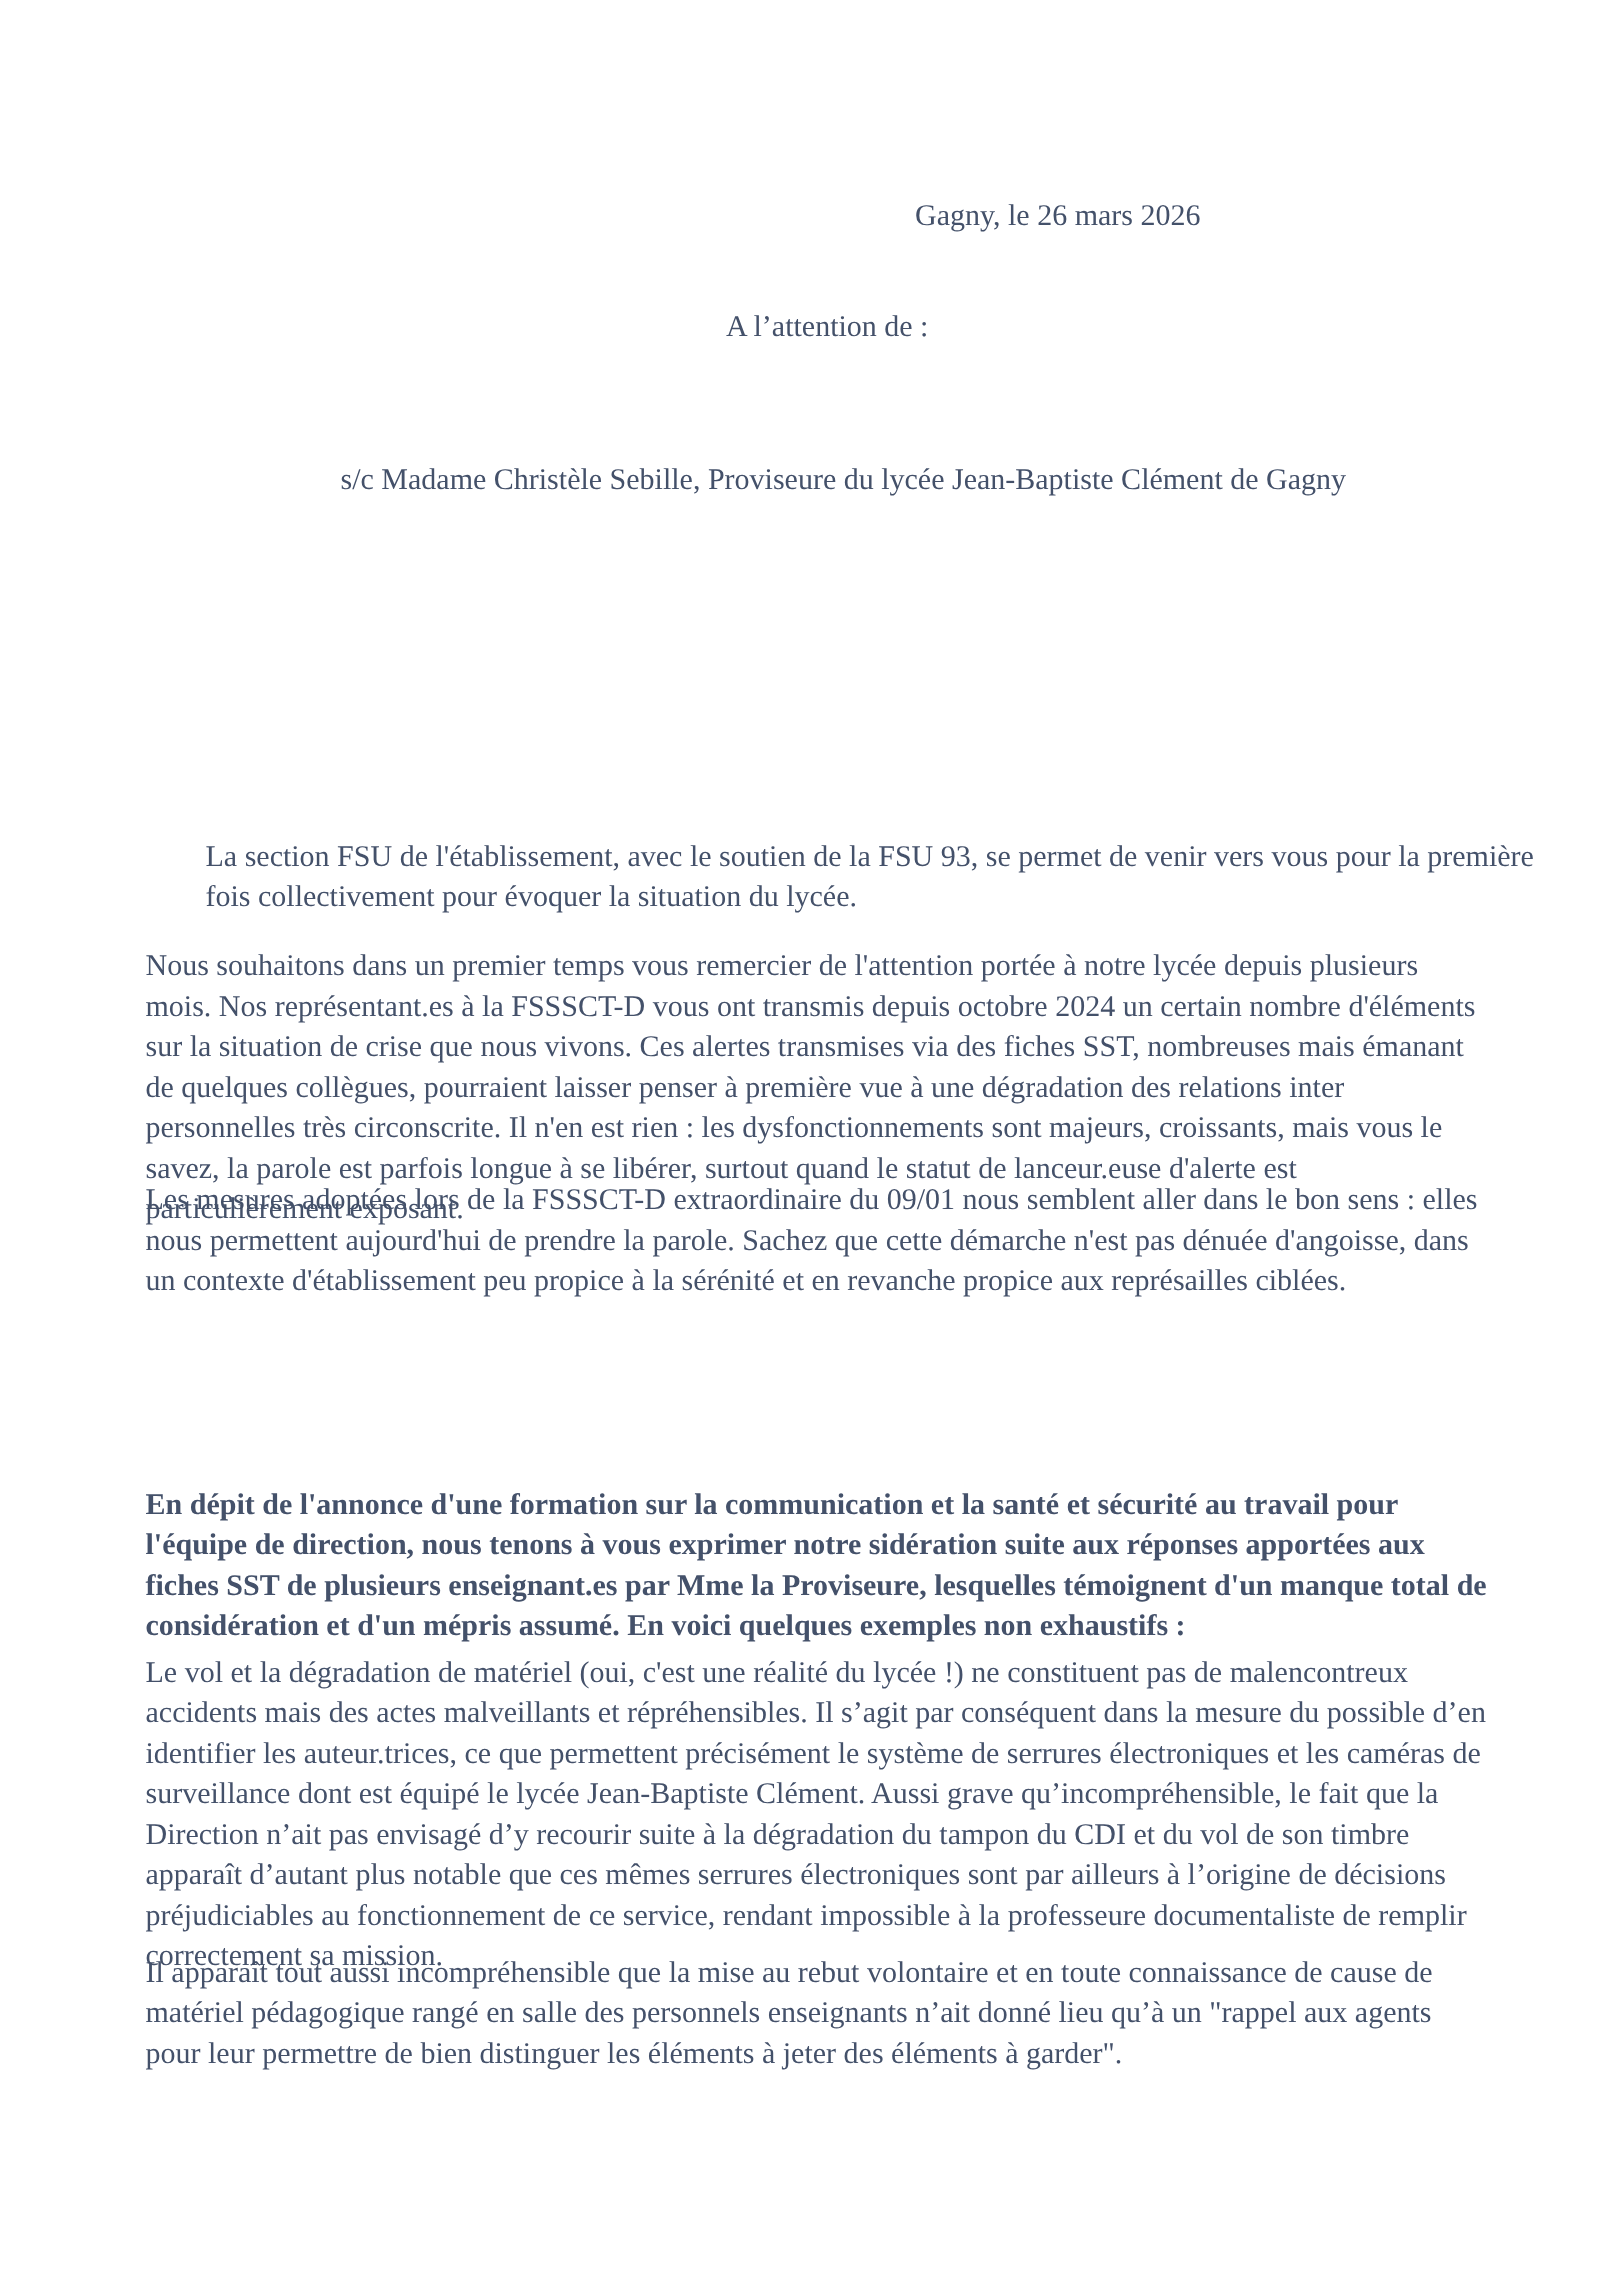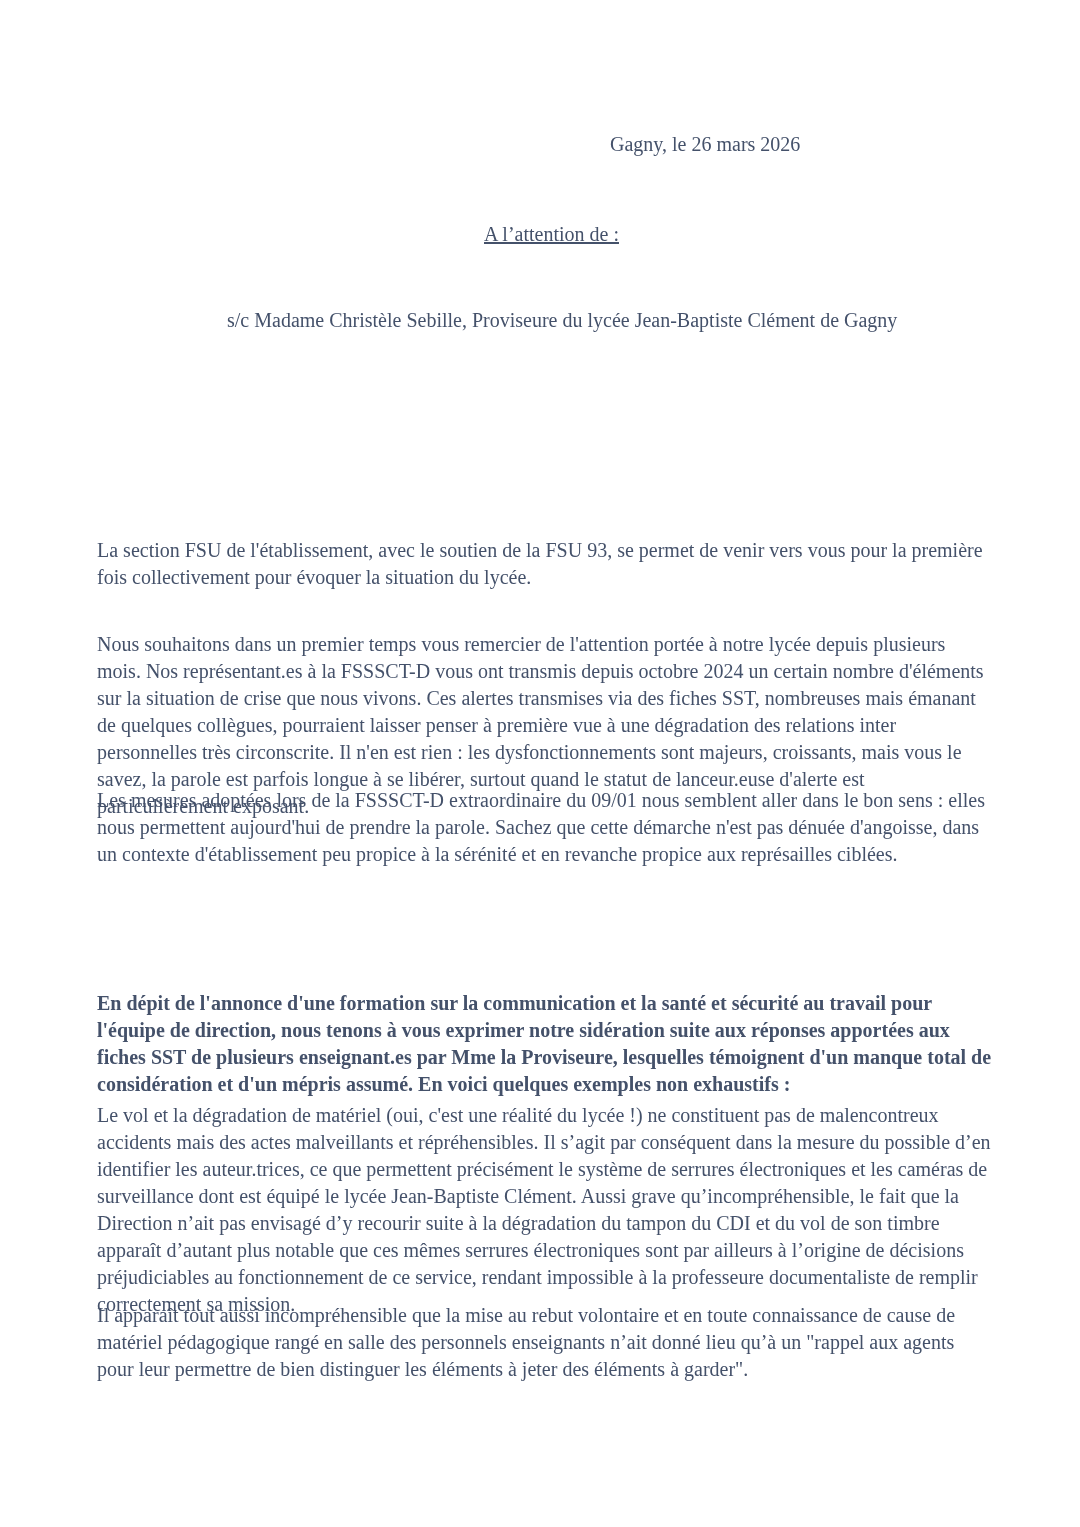--- a/index.html
+++ b/index.html
@@ -13,26 +13,26 @@
     height: 1527px;
     background: #ffffff;
     overflow: hidden;
     font-family: "Liberation Serif", "DejaVu Serif", serif;
     font-size: 20px;
     line-height: 27px;
     color: #44516a;
   }
   .abs { position: absolute; }
   .date-line    { left: 610px; top: 131px; white-space: nowrap; }
-  .attention    { left: 484px; top: 221px; white-space: nowrap; text-decoration: underline; }
+  .attention    { left: 484px; top: 205px; white-space: nowrap; }
   .recipients   { left: 227px; top: 307px; white-space: nowrap; }
   .subject      { left: 97px;  top: 434px; white-space: nowrap; }
   .salutation   { left: 163px; top: 506px; white-space: nowrap; }
   .body-para    { left: 97px;  width: 895px; margin: 0; text-align: left; }
-  .p1 { top: 537px; }
+  .p1 { top: 558px; margin-left: 40px; }
   .p2 { top: 631px; }
   .p3 { top: 787px; }
   .p4 { top: 990px; font-weight: bold; }
   .p5 { top: 1079px; margin-top: 23px; }
   .p6 { top: 1302px; }
 </style>
 </head>
 <body>
 
 <div class="page">

